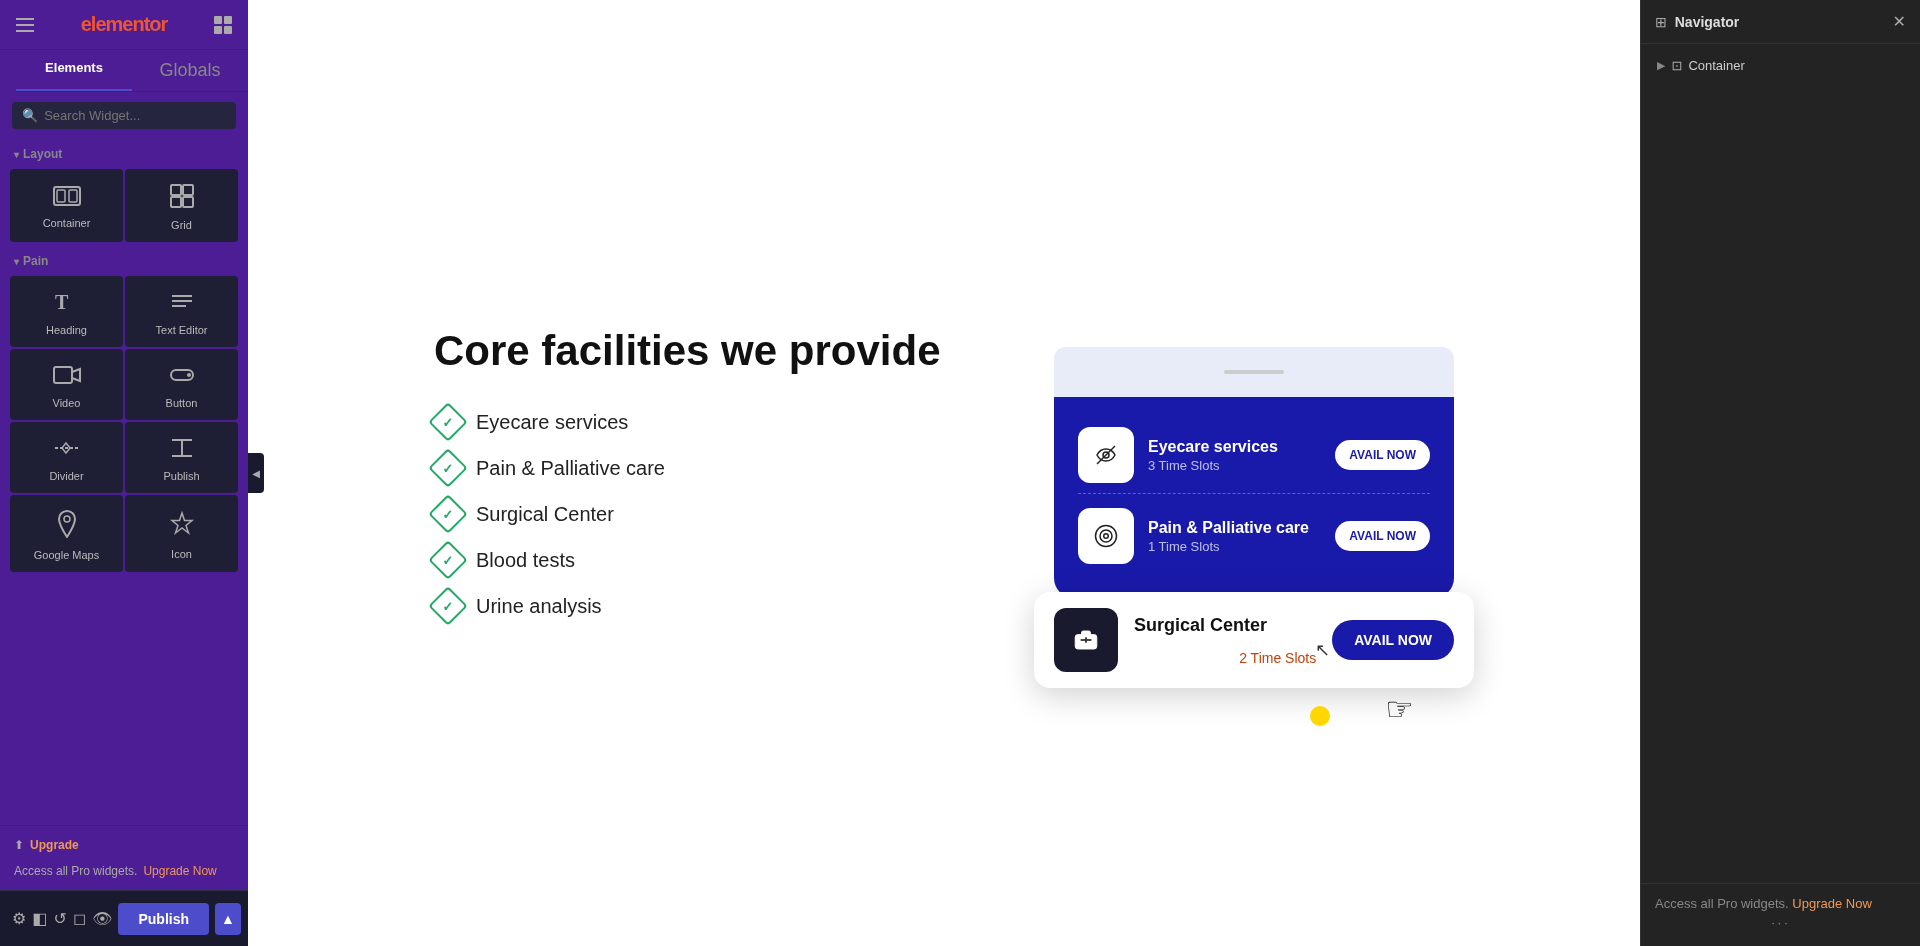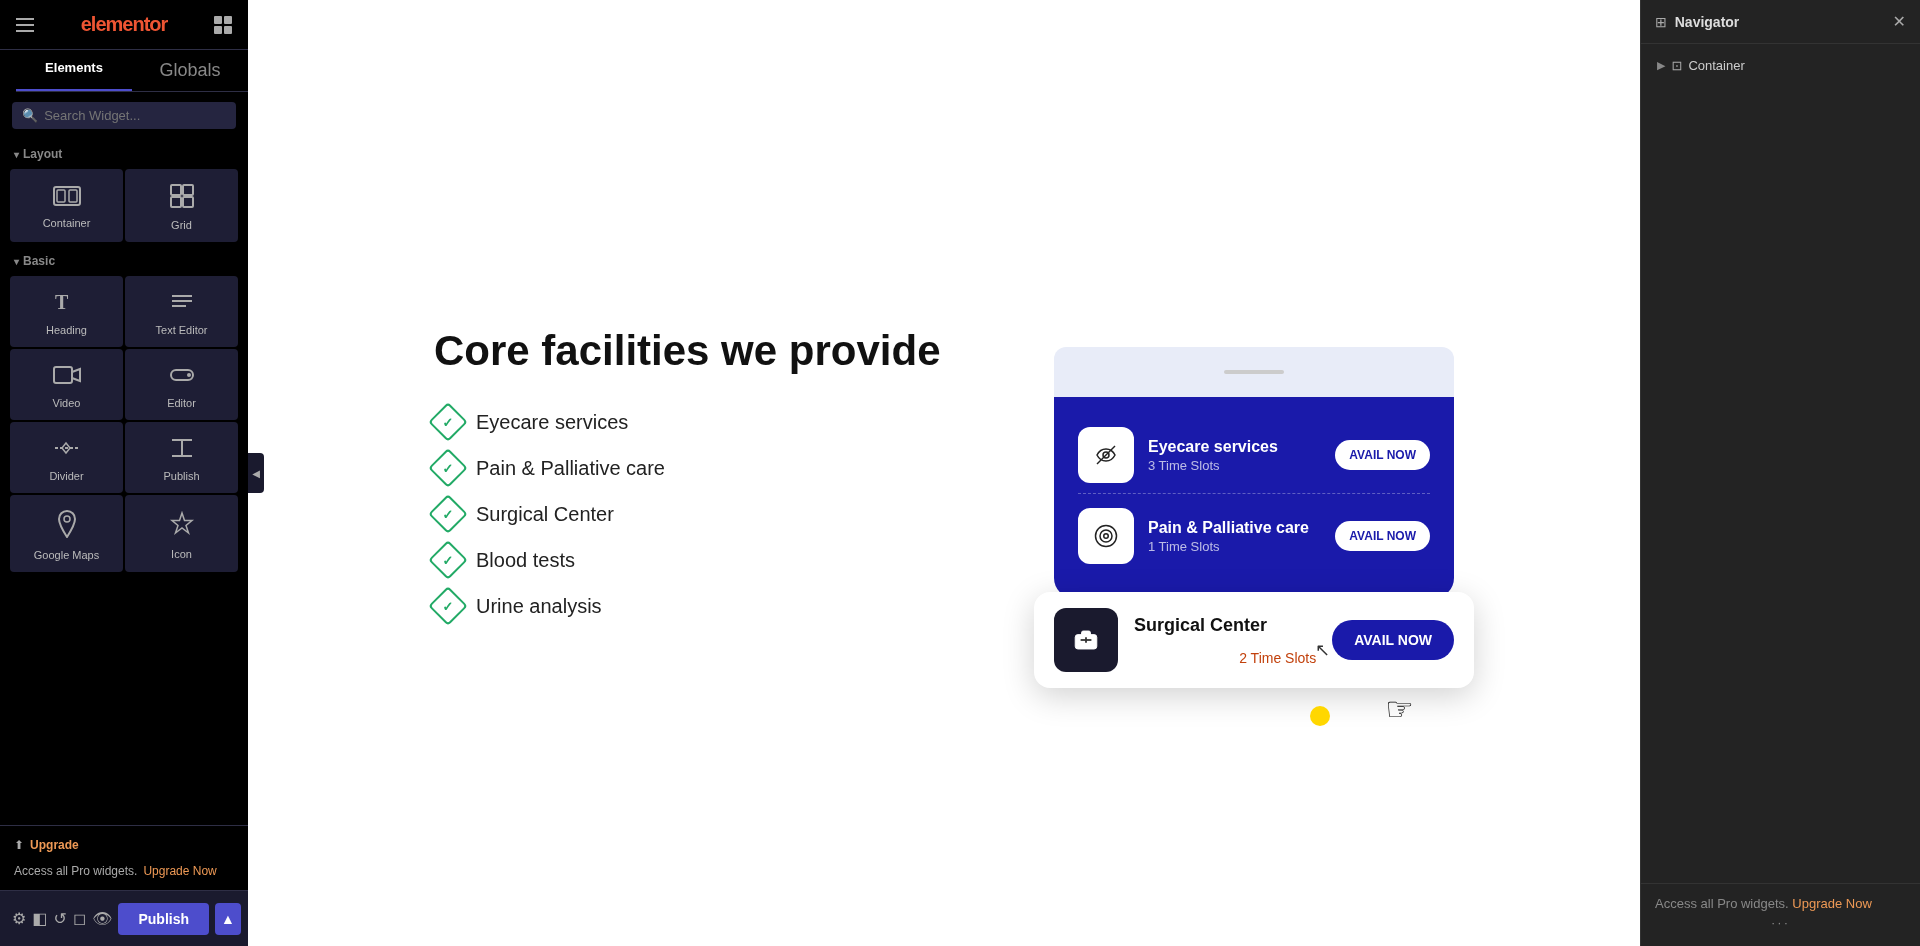--- a/index.html
+++ b/index.html
@@ -2,21 +2,21 @@
 <html><head>
   <meta charset="utf-8">
   <style>
     * { box-sizing: border-box; margin: 0; padding: 0; }
     body { font-family: 'Segoe UI', Arial, sans-serif; background: #f0f0f0; display: flex; width: 1920px; height: 946px; overflow: hidden; }
 
     
     #sidebar {
       width: 248px;
       min-width: 248px;
-      background: #000000;
+      background: #4c1d95;
       display: flex;
       flex-direction: column;
       height: 946px;
       color: #ccc;
       position: relative;
       z-index: 10;
     }
     #sidebar-header {
       display: flex;
       align-items: center;
@@ -426,21 +426,21 @@
             <rect x="1" y="1" width="10" height="10" rx="1" stroke="#aaa" stroke-width="2" fill="none"></rect>
             <rect x="13" y="1" width="10" height="10" rx="1" stroke="#aaa" stroke-width="2" fill="none"></rect>
             <rect x="1" y="13" width="10" height="10" rx="1" stroke="#aaa" stroke-width="2" fill="none"></rect>
             <rect x="13" y="13" width="10" height="10" rx="1" stroke="#aaa" stroke-width="2" fill="none"></rect>
           </svg>
         </span>
         <span>Grid</span>
       </div>
     </div>
 
-    <div class="section-label">Basic</div>
+    <div class="section-label">Pain</div>
     <div class="widget-grid">
 
       <div class="widget-item">
         <span class="widget-icon">
           <svg width="28" height="22" viewBox="0 0 28 22" fill="none">
             <text x="2" y="18" font-size="20" font-weight="900" fill="#aaa" font-family="serif">T</text>
           </svg>
         </span>
         <span>Heading</span>
       </div>
@@ -467,21 +467,21 @@
         <span>Video</span>
       </div>
 
       <div class="widget-item">
         <span class="widget-icon">
           <svg width="28" height="22" viewBox="0 0 28 22" fill="none">
             <rect x="3" y="6" width="22" height="10" rx="5" stroke="#aaa" stroke-width="2" fill="none"></rect>
             <circle cx="21" cy="11" r="2" fill="#aaa"></circle>
           </svg>
         </span>
-        <span>Editor</span>
+        <span>Button</span>
       </div>
 
       <div class="widget-item">
         <span class="widget-icon">
           <svg width="28" height="22" viewBox="0 0 28 22" fill="none">
             <line x1="2" y1="11" x2="26" y2="11" stroke="#aaa" stroke-width="2" stroke-dasharray="3 2"></line>
             <polygon points="13,6 17,11 13,16 9,11" stroke="#aaa" stroke-width="1.5" fill="none"></polygon>
           </svg>
         </span>
         <span>Divider</span>

